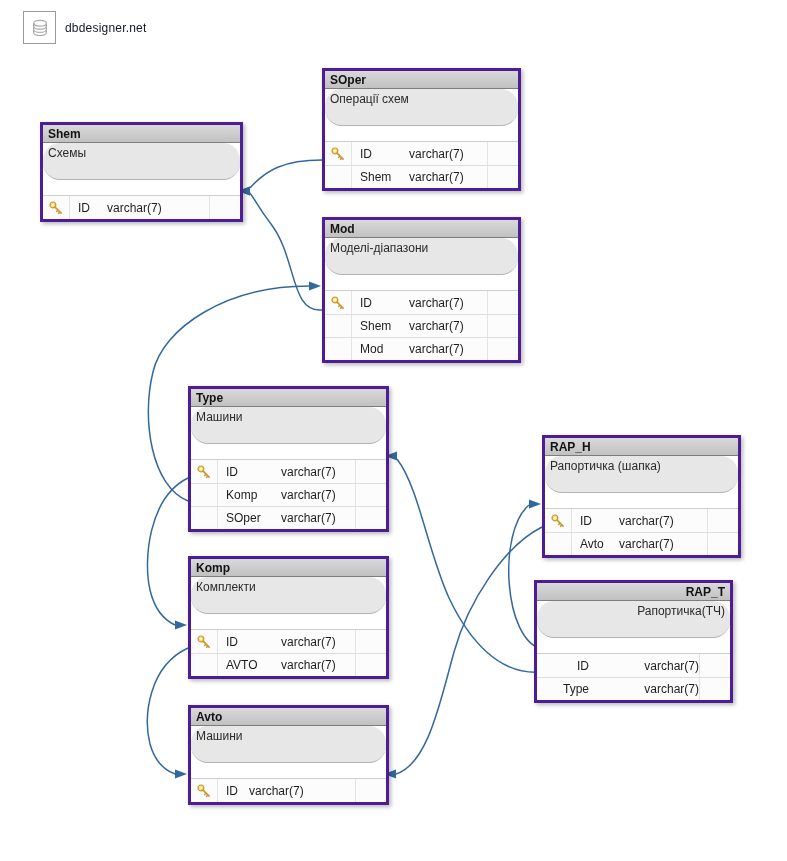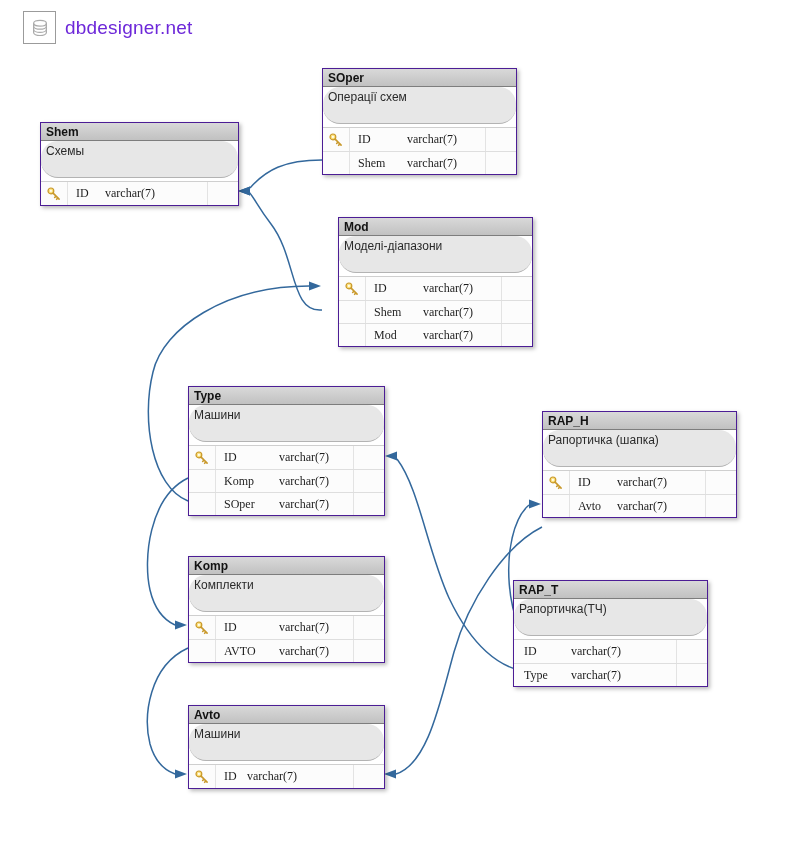--- a/index.html
+++ b/index.html
@@ -2,30 +2,30 @@
 <html><head>
 <meta charset="utf-8">
 <style>
   html,body{margin:0;padding:0;background:#ffffff;}
   #stage{position:relative;width:787px;height:861px;background:#ffffff;overflow:hidden;
          font-family:"Liberation Sans",sans-serif;}
   
   .logo{position:absolute;left:23px;top:11px;display:flex;align-items:center;gap:9px;}
   .logo-box{width:31px;height:31px;border:1px solid #9b9b9b;display:flex;align-items:center;
             justify-content:center;background:#fff;}
-  .logo-text{font-size:19px;color:#6d28d9;letter-spacing:.2px;}
+  .logo-text{font-size:12px;color:#0f172a;letter-spacing:.2px;}
   
-  .db-table{position:absolute;background:#ffffff;border:1px solid #4c1d95;
+  .db-table{position:absolute;background:#ffffff;border:3px solid #4c1d95;
             box-shadow:2px 2px 4px rgba(0,0,0,.28);font-size:12px;color:#1d1d1d;}
   .tbl-header{height:18px;line-height:18px;box-sizing:border-box;padding:0 5px;
               font-weight:bold;font-size:12px;color:#121212;
               background:linear-gradient(#d9d9d9,#c1c1c1);border-bottom:1px solid #7d7d7d;}
   .tbl-desc{height:37px;box-sizing:border-box;padding:3px 5px;background:#e7e7e7;
             color:#2a2a2a;border-bottom:1px solid #b3b3b3;font-size:12px;border-radius:17px;}
-  .tbl-rows{margin-top:3px;border-top:1px solid #cfcfcf;font-family:Liberation Serif, serif;}
+  .tbl-rows{margin-top:15px;border-top:1px solid #cfcfcf;}
   .tbl-row{display:flex;align-items:center;height:23px;box-sizing:border-box;background:#fcfcfc;}
   .tbl-row + .tbl-row{border-top:1px solid #dedede;}
   .cell-key{width:26px;align-self:stretch;display:flex;align-items:center;justify-content:center;
             border-right:1px solid #e3e3e3;}
   .cell-name{padding-left:8px;box-sizing:border-box;}
   .cell-type{flex:1;padding-left:5px;}
   .cell-end{width:30px;align-self:stretch;border-left:1px solid #e3e3e3;}
   .nokey .cell-name{padding-left:10px;}
   
   #wires{position:absolute;left:0;top:0;width:787px;height:861px;z-index:0;}
@@ -100,21 +100,21 @@
               <circle cx="4.9" cy="4.9" r="1.1" fill="#fffdf0"></circle>
               <path d="M7.1,7.1 L13.1,13.1 M10.6,13.3 L12.0,11.9 M8.7,11.4 L10.1,10.0" fill="none" stroke="#c9992b" stroke-width="1.6" stroke-linecap="round"></path>
             </svg>
           </div>
           <div class="cell-name" style="width: 32px;">ID</div>
           <div class="cell-type">varchar(7)</div>
           <div class="cell-end"></div>
         </div>
       </div>
     </div>
-    <div class="db-table" style="left: 338px; top: 217px; width: 193px;">
+    <div class="db-table" style="left: 322px; top: 217px; width: 193px;">
       <div class="tbl-header">Mod</div>
       <div class="tbl-desc">Моделі-діапазони</div>
       <div class="tbl-rows">
         <div class="tbl-row">
           <div class="cell-key">
             <svg width="16" height="16" viewBox="0 0 16 16">
               <circle cx="4.9" cy="4.9" r="2.9" fill="#fce17d" stroke="#c9992b" stroke-width="1.2"></circle>
               <circle cx="4.9" cy="4.9" r="1.1" fill="#fffdf0"></circle>
               <path d="M7.1,7.1 L13.1,13.1 M10.6,13.3 L12.0,11.9 M8.7,11.4 L10.1,10.0" fill="none" stroke="#c9992b" stroke-width="1.6" stroke-linecap="round"></path>
             </svg>
@@ -202,21 +202,21 @@
               <circle cx="4.9" cy="4.9" r="1.1" fill="#fffdf0"></circle>
               <path d="M7.1,7.1 L13.1,13.1 M10.6,13.3 L12.0,11.9 M8.7,11.4 L10.1,10.0" fill="none" stroke="#c9992b" stroke-width="1.6" stroke-linecap="round"></path>
             </svg>
           </div>
           <div class="cell-name" style="width: 26px;">ID</div>
           <div class="cell-type">varchar(7)</div>
           <div class="cell-end"></div>
         </div>
       </div>
     </div>
-    <div class="db-table" style="left: 542px; top: 411px; width: 193px;">
+    <div class="db-table" style="left: 542px; top: 435px; width: 193px;">
       <div class="tbl-header">RAP_H</div>
       <div class="tbl-desc">Рапортичка  (шапка)</div>
       <div class="tbl-rows">
         <div class="tbl-row">
           <div class="cell-key">
             <svg width="16" height="16" viewBox="0 0 16 16">
               <circle cx="4.9" cy="4.9" r="2.9" fill="#fce17d" stroke="#c9992b" stroke-width="1.2"></circle>
               <circle cx="4.9" cy="4.9" r="1.1" fill="#fffdf0"></circle>
               <path d="M7.1,7.1 L13.1,13.1 M10.6,13.3 L12.0,11.9 M8.7,11.4 L10.1,10.0" fill="none" stroke="#c9992b" stroke-width="1.6" stroke-linecap="round"></path>
             </svg>
@@ -226,21 +226,21 @@
           <div class="cell-end"></div>
         </div>
         <div class="tbl-row">
           <div class="cell-key"></div>
           <div class="cell-name" style="width: 42px;">Avto</div>
           <div class="cell-type">varchar(7)</div>
           <div class="cell-end"></div>
         </div>
       </div>
     </div>
-    <div class="db-table nokey" style="left: 513px; top: 580px; width: 193px;">
+    <div class="db-table nokey" style="left: 534px; top: 580px; width: 193px; text-align: right;">
       <div class="tbl-header">RAP_T</div>
       <div class="tbl-desc">Рапортичка(ТЧ)</div>
       <div class="tbl-rows">
         <div class="tbl-row">
           <div class="cell-name" style="width: 52px;">ID</div>
           <div class="cell-type">varchar(7)</div>
           <div class="cell-end"></div>
         </div>
         <div class="tbl-row">
           <div class="cell-name" style="width: 52px;">Type</div>

